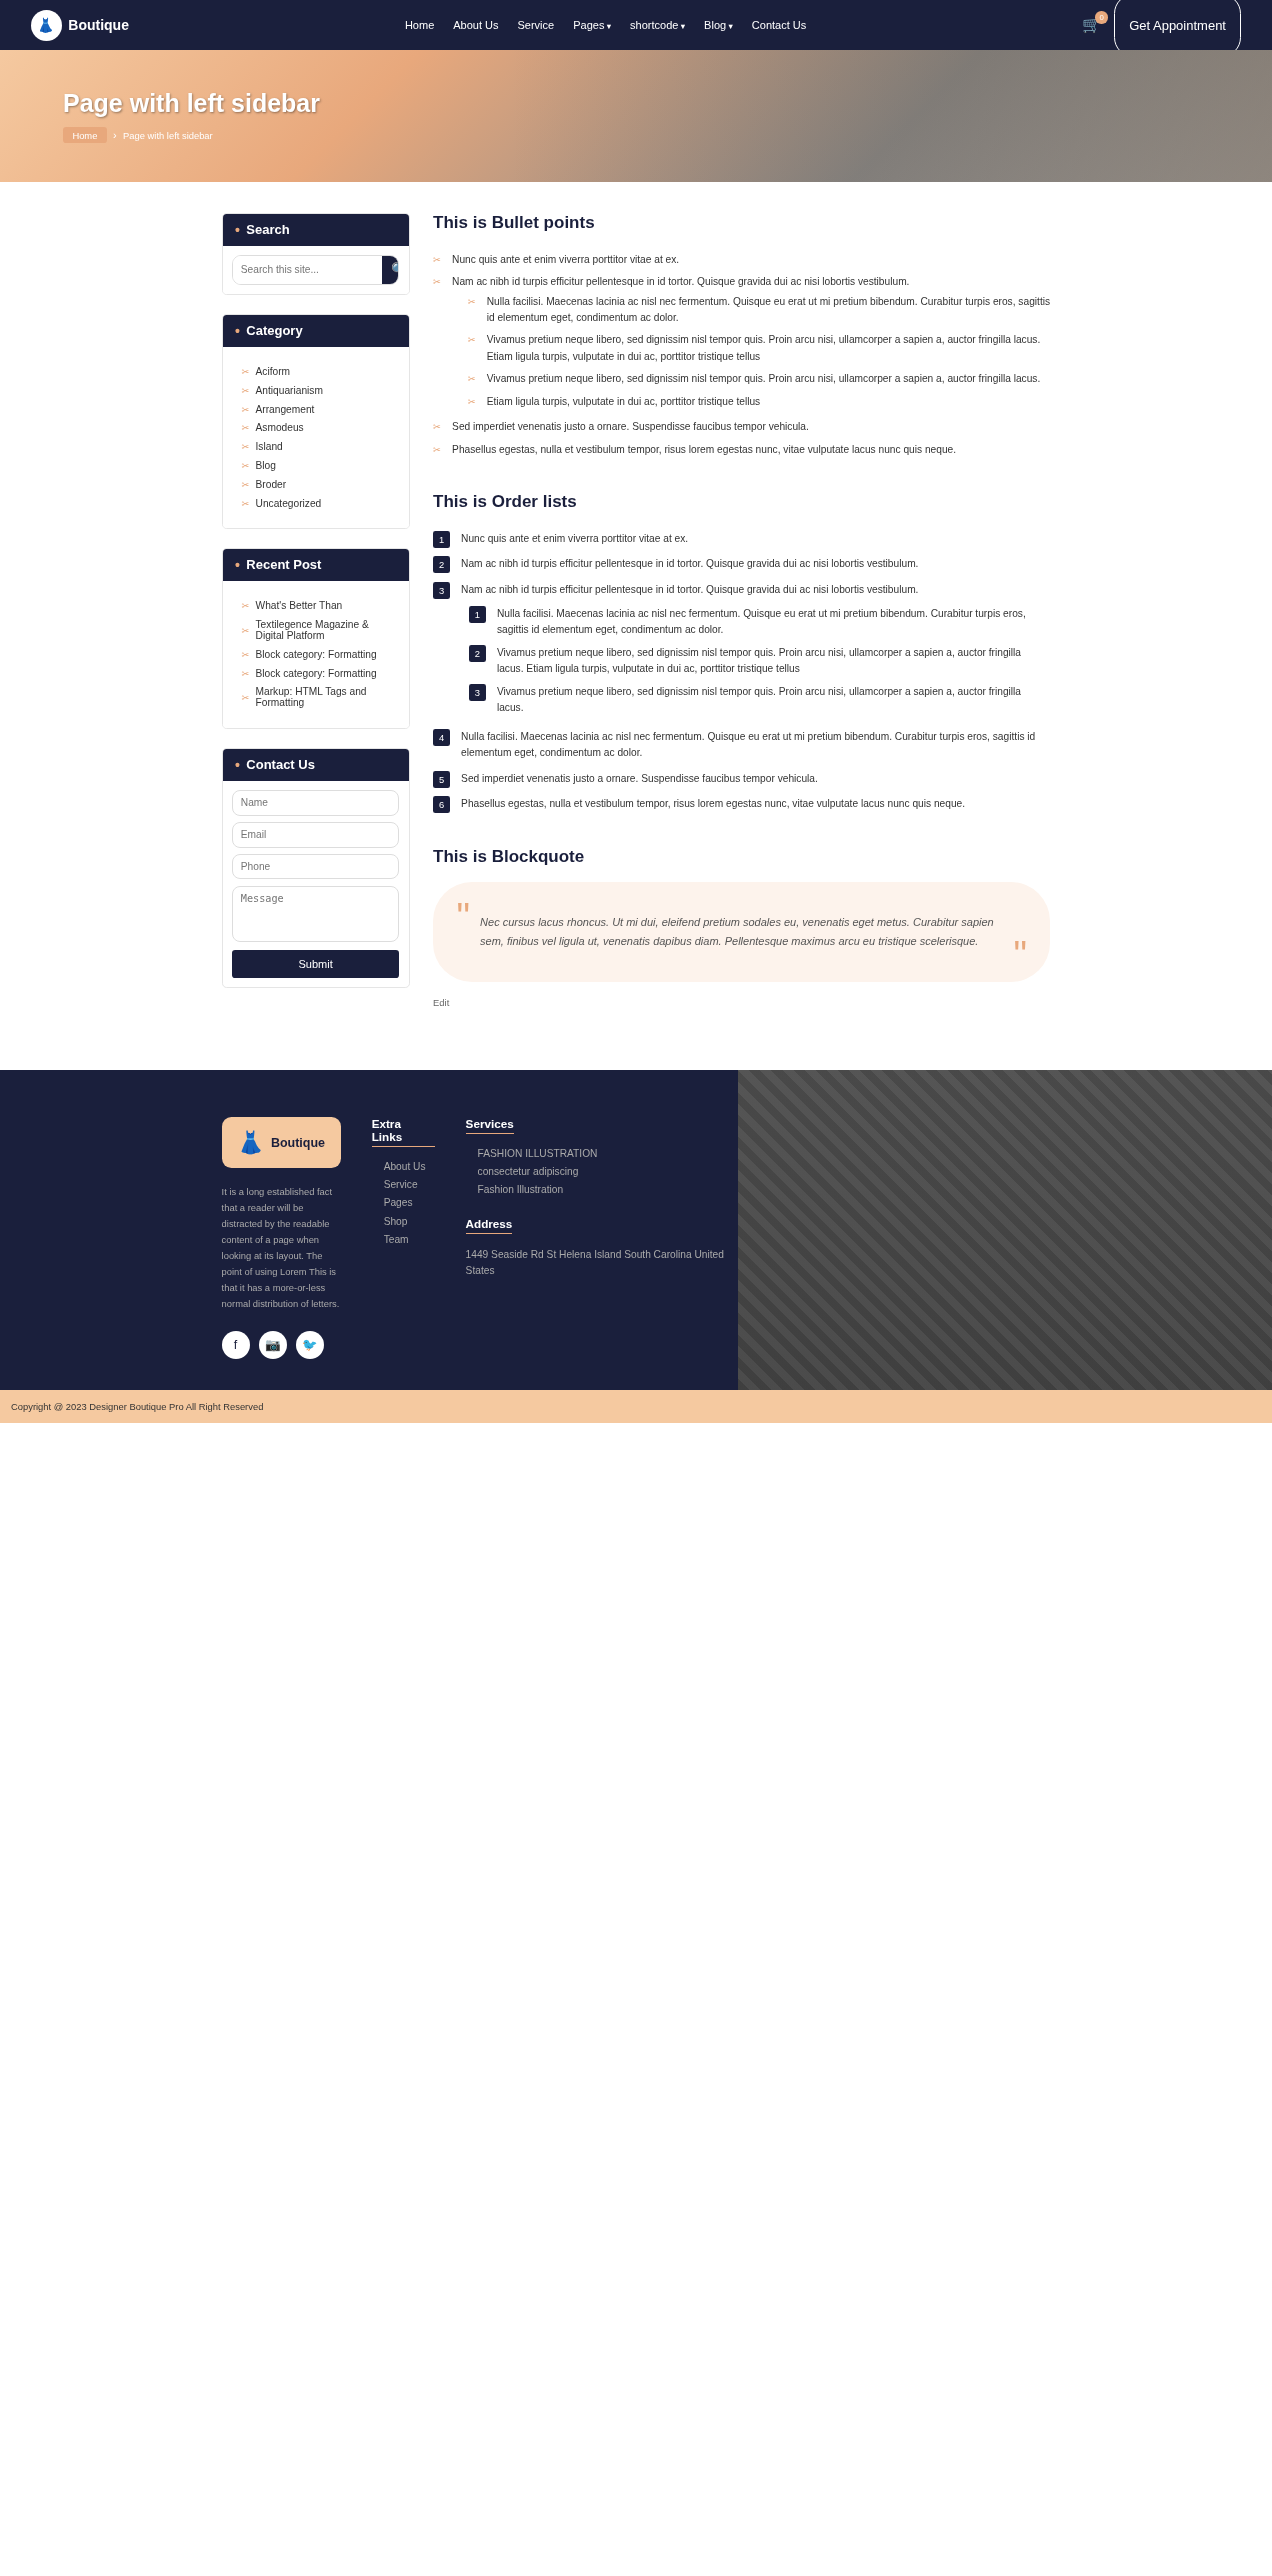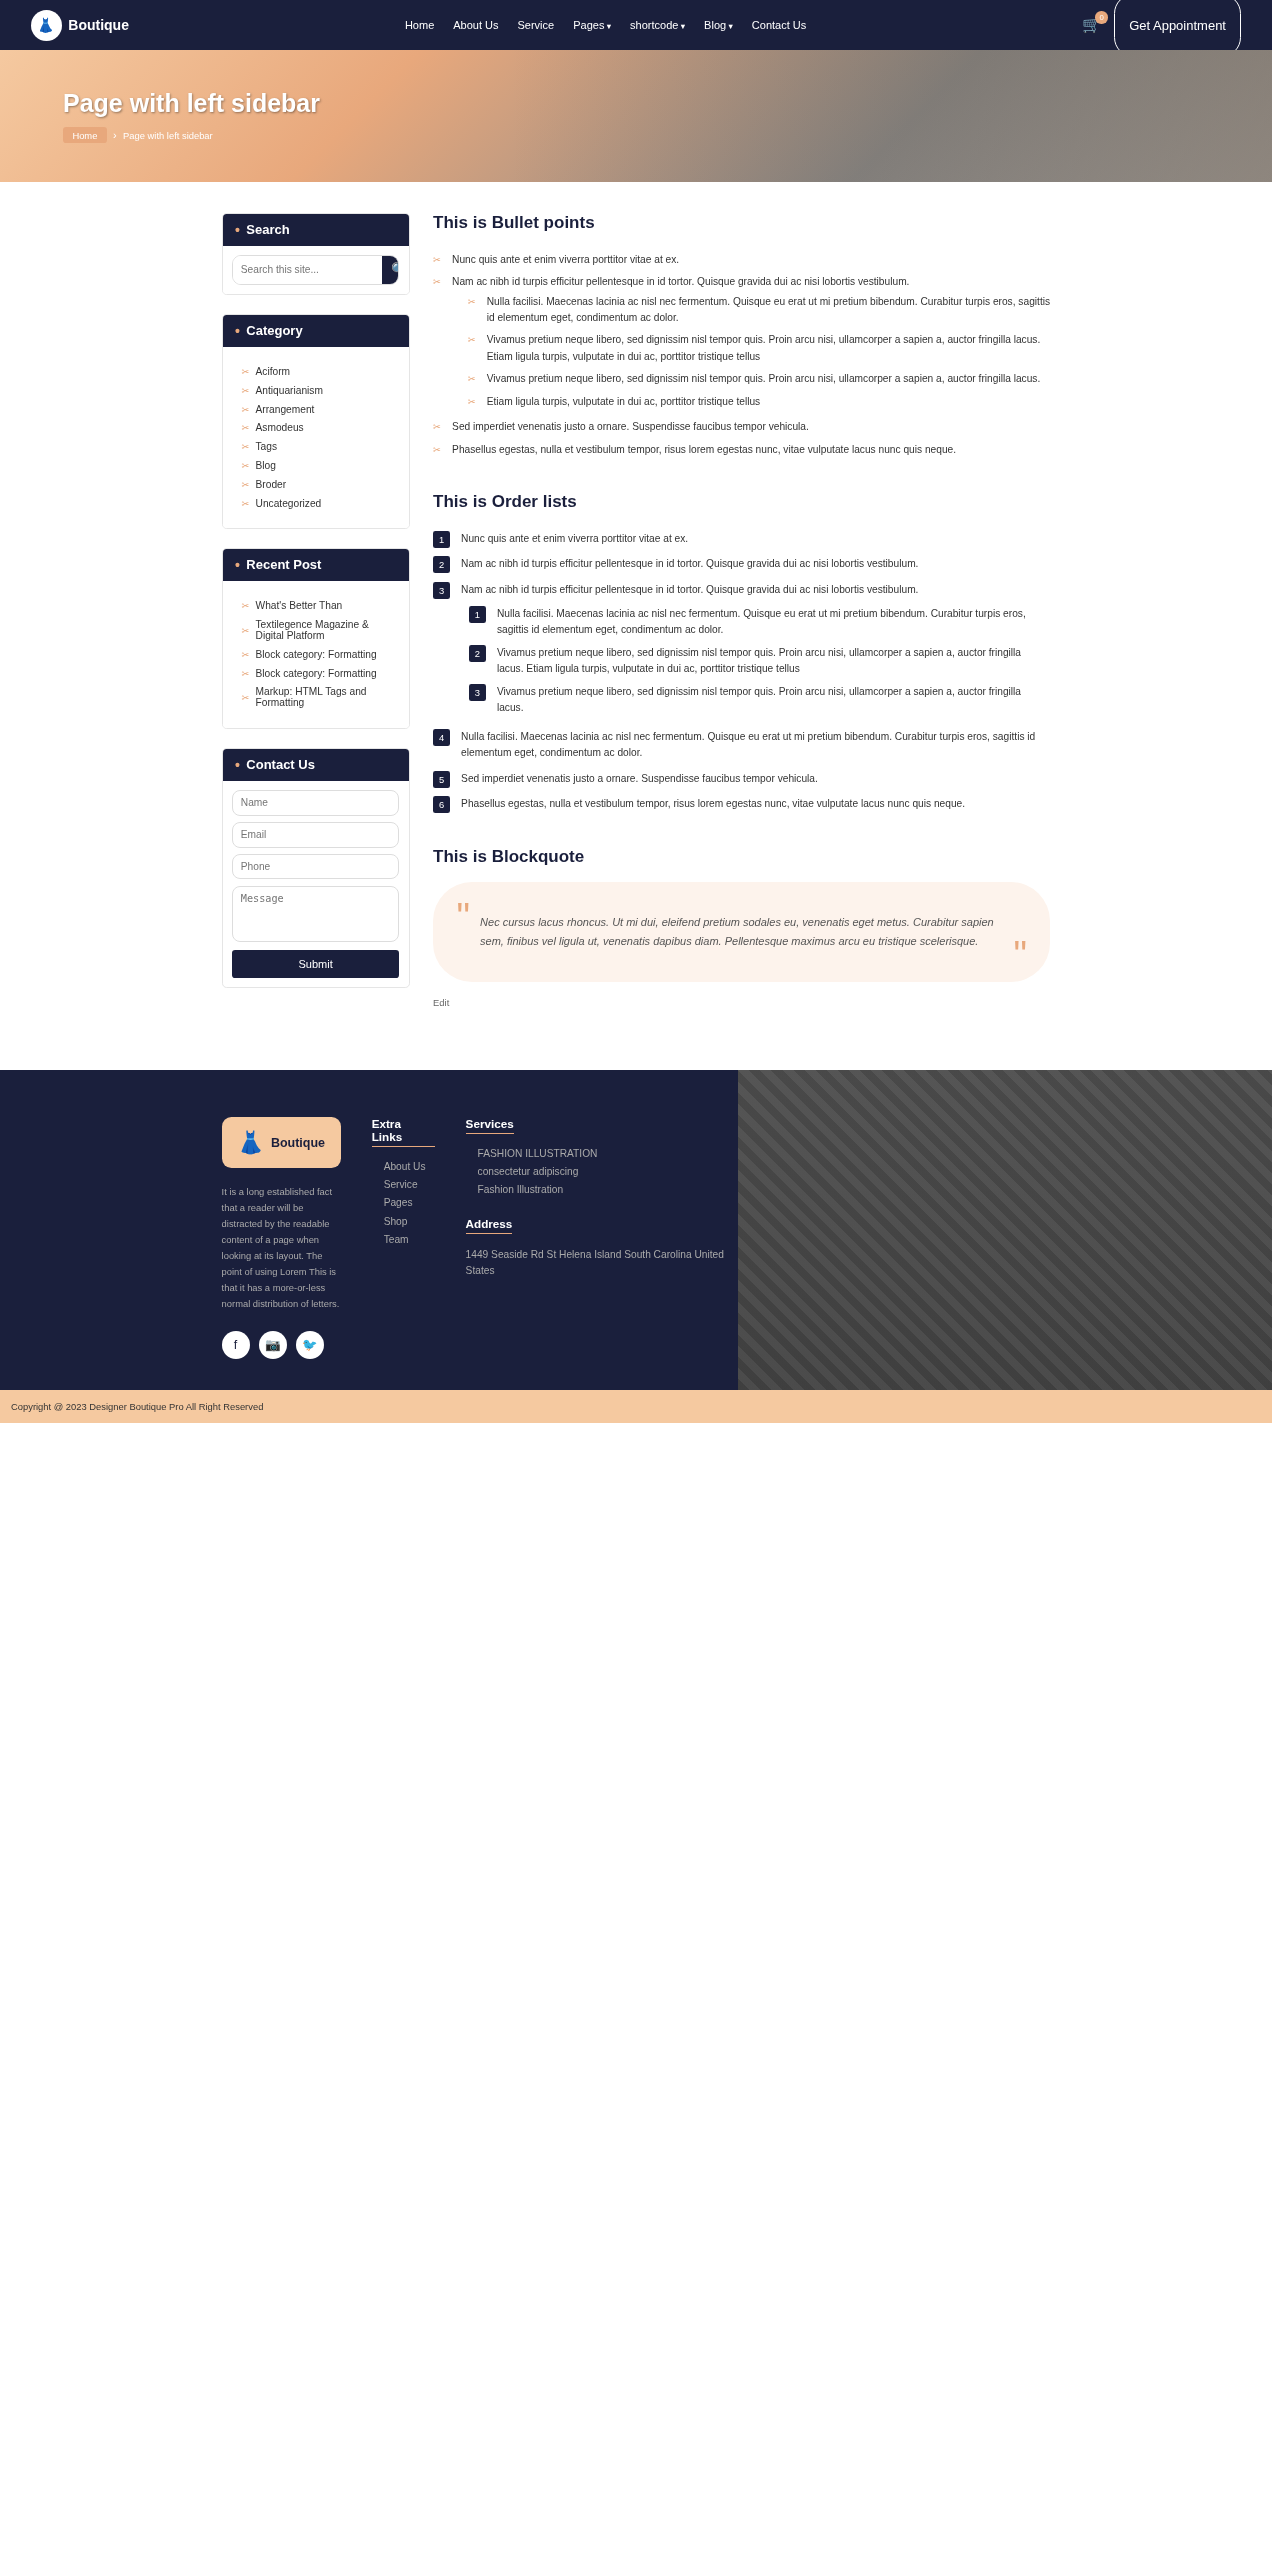--- a/index.html
+++ b/index.html
@@ -564,21 +564,21 @@
     </div>
 
     <div class="sidebar-widget">
       <div class="sidebar-widget-title">Category</div>
       <div class="sidebar-widget-body">
         <ul class="category-list">
           <li>Aciform</li>
           <li>Antiquarianism</li>
           <li>Arrangement</li>
           <li>Asmodeus</li>
-          <li>Tags</li>
+          <li>Island</li>
           <li>Blog</li>
           <li>Broder</li>
           <li>Uncategorized</li>
         </ul>
       </div>
     </div>
 
     <div class="sidebar-widget">
       <div class="sidebar-widget-title">Recent Post</div>
       <div class="sidebar-widget-body">

